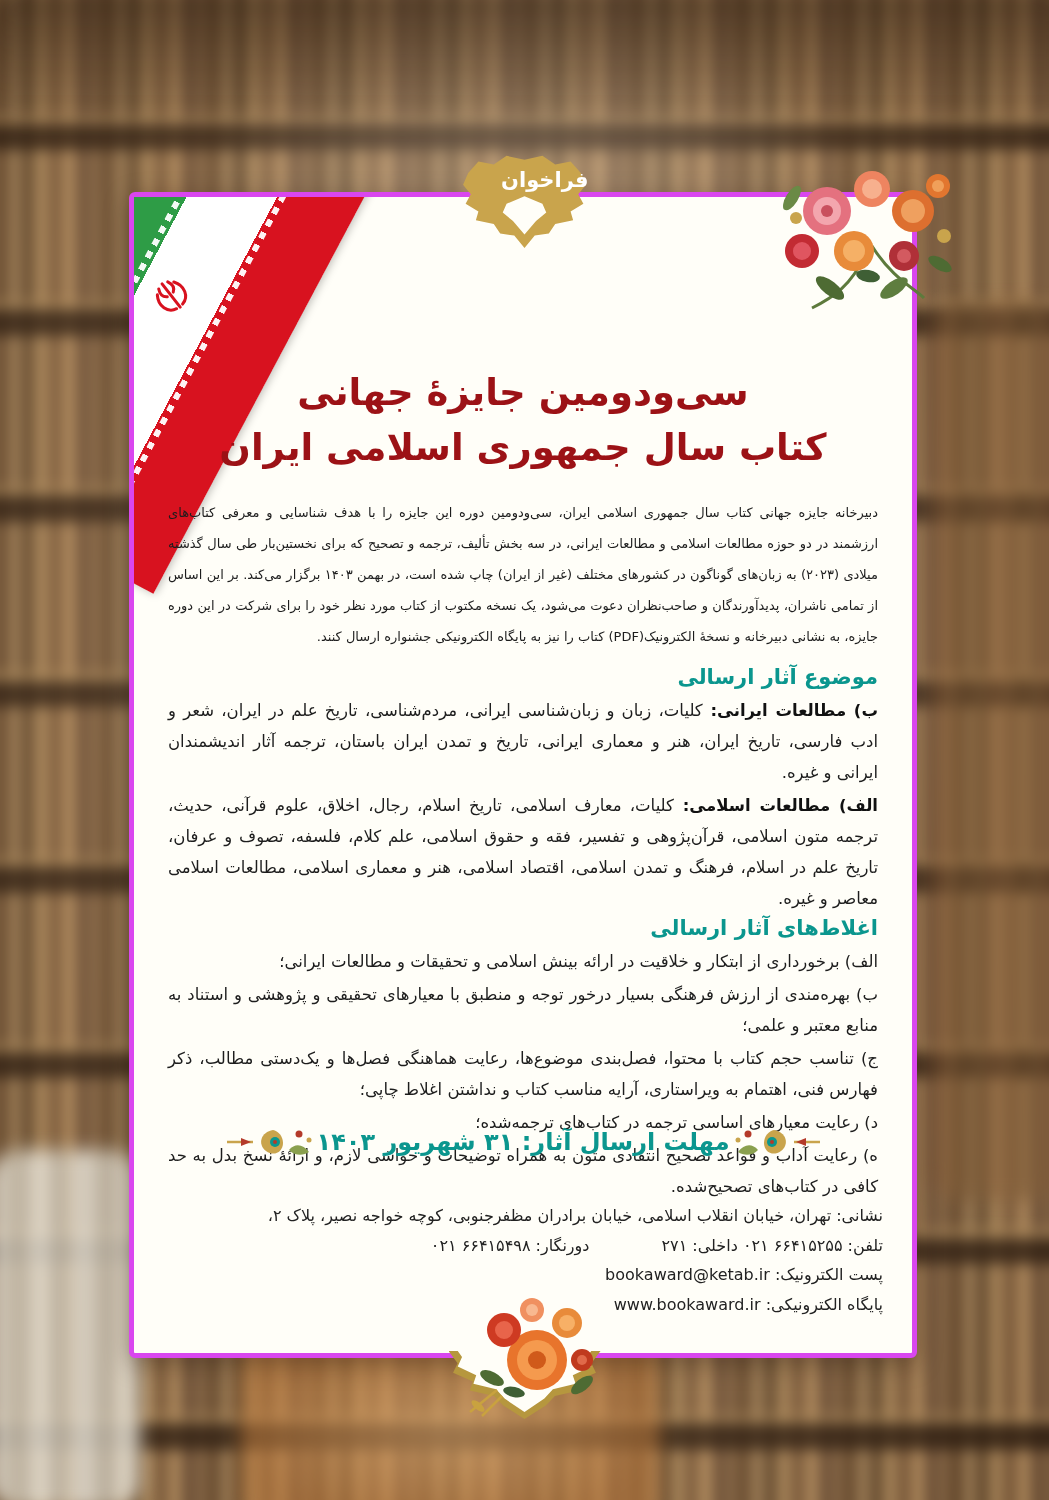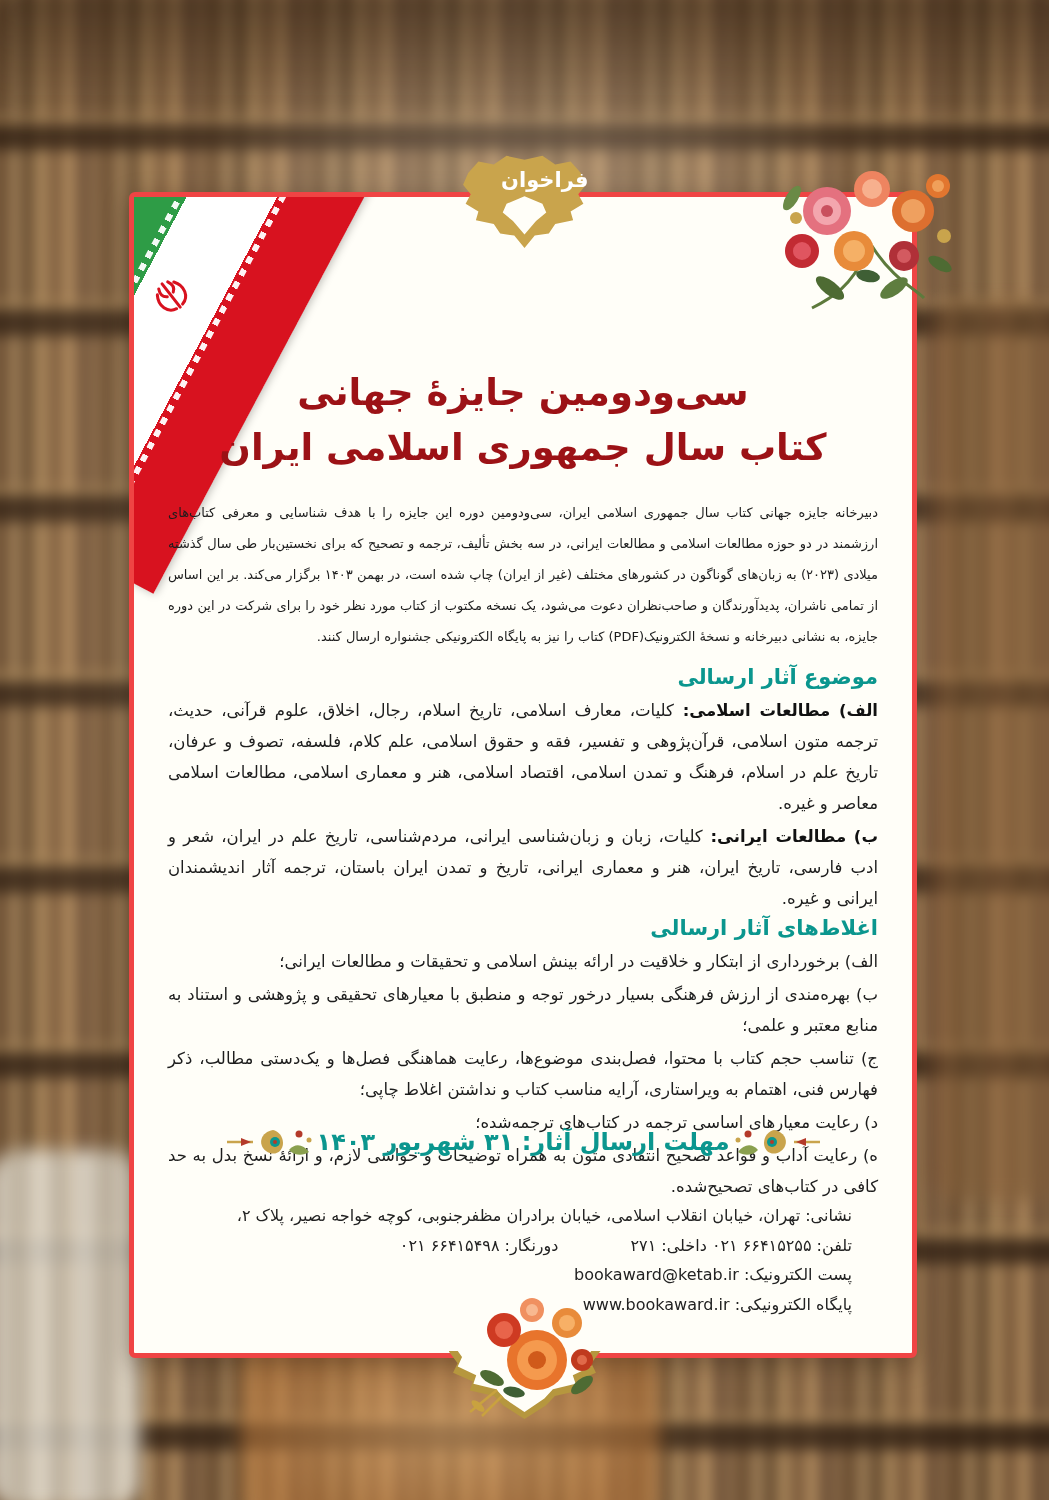--- a/index.html
+++ b/index.html
@@ -13,38 +13,38 @@
         repeating-linear-gradient(90deg,#6d4f36 0 14px,#8a6a48 14px 27px,#54381f 27px 36px,#9c7c55 36px 54px,#432c17 54px 62px,#b08c5e 62px 78px,#7c5a3a 78px 92px,#c29a68 92px 104px);}
   .bg-patch{position:absolute;filter:blur(9px);border-radius:30px;}
   .patch-white-books{left:-10px;top:1150px;width:150px;height:360px;
       background:repeating-linear-gradient(90deg,#e9e4d8 0 16px,#cfc8ba 16px 23px,#b4aa98 23px 31px,#ded6c6 31px 44px);opacity:.85;}
   .patch-bottom-glow{left:240px;top:1330px;width:420px;height:200px;background:radial-gradient(#e8b072,#b9773a 70%);opacity:.55;}
   .patch-top-dark{left:-10px;top:-10px;width:1080px;height:150px;background:linear-gradient(180deg,rgba(36,20,8,.55),rgba(36,20,8,0));}
   .patch-right-books{left:930px;top:300px;width:130px;height:900px;
       background:repeating-linear-gradient(90deg,#7a5130 0 18px,#a57b4b 18px 30px,#4a2c14 30px 40px,#8f6a40 40px 56px);opacity:.5;}
   
   .card{position:absolute;left:129px;top:192px;width:788px;height:1166px;box-sizing:border-box;
-        background:#fffef8;border:5px solid #ef4444;border-radius:6px;z-index:2;
+        background:#fffef8;border:5px solid #d946ef;border-radius:6px;z-index:2;
         box-shadow:0 6px 24px rgba(30,15,5,.35);direction:rtl;}
   .card-inner{position:relative;width:100%;height:100%;overflow:hidden;}
   .content{position:relative;z-index:3;padding:0 34px;}
   
   .title{margin-top:168px;text-align:center;color:#9c1216;font-weight:bold;
          font-size:37px;line-height:55px;letter-spacing:-.5px;}
   
   .intro{margin-top:22px;font-size:13px;line-height:31px;color:#1d1d1d;text-align:justify;}
   .sec-head{margin:0 0 6px;color:#0b968e;font-weight:bold;font-size:21px;}
   .item{margin:2px 0;font-size:16.5px;line-height:31px;color:#1d1d1d;text-align:justify;}
   .item b{color:#111;}
   
   .deadline{position:absolute;left:0;right:0;top:925px;display:flex;align-items:center;
             justify-content:center;z-index:3;}
   .deadline-text{color:#0b968e;font-weight:bold;font-size:24px;}
   
-  .contact{position:absolute;left:0;right:0;bottom:34px;padding:0 60px 0 46px;z-index:3;
+  .contact{position:absolute;left:0;right:0;bottom:34px;padding:0 29px 0 46px;z-index:3;
            font-size:16px;line-height:29.5px;color:#222;text-align:right;}
   .contact-row{display:flex;gap:72px;justify-content:flex-start;}
   
   .badge{position:absolute;left:50%;transform:translateX(-50%);top:152px;width:128px;height:96px;z-index:5;}
   .badge .gold{position:absolute;inset:0;background:#c9a44c;
      clip-path:polygon(6% 22%,14% 10%,26% 13%,36% 4%,50% 8%,64% 4%,74% 13%,86% 10%,94% 22%,98% 34%,92% 44%,96% 54%,86% 62%,88% 71%,74% 75%,69% 85%,58% 87%,50% 100%,42% 87%,31% 85%,26% 75%,12% 71%,14% 62%,4% 54%,8% 44%,2% 34%);}
   .badge .window{position:absolute;left:0;top:0;width:100%;height:100%;background:#fffef8;
      clip-path:polygon(36% 54%,50% 46%,64% 54%,67% 63%,59% 72%,50% 86%,41% 72%,33% 63%);}
   .badge .label{position:absolute;left:0;right:0;top:16px;text-align:right;color:#fff;
      font-weight:bold;font-size:21px;}
@@ -101,22 +101,22 @@
 
       <div class="content">
         <div class="title">
           <div>سی‌ودومین جایزهٔ جهانی</div>
           <div>کتاب سال جمهوری اسلامی ایران</div>
         </div>
 
         <p class="intro">دبیرخانه جایزه جهانی کتاب سال جمهوری اسلامی ایران، سی‌ودومین دوره این جایزه را با هدف شناسایی و معرفی کتاب‌های ارزشمند در دو حوزه مطالعات اسلامی و مطالعات ایرانی، در سه بخش تألیف، ترجمه و تصحیح که برای نخستین‌بار طی سال گذشته میلادی (۲۰۲۳) به زبان‌های گوناگون در کشورهای مختلف (غیر از ایران) چاپ شده است، در بهمن ۱۴۰۳ برگزار می‌کند. بر این اساس از تمامی ناشران، پدیدآورندگان و صاحب‌نظران دعوت می‌شود، یک نسخه مکتوب از کتاب مورد نظر خود را برای شرکت در این دوره جایزه، به نشانی دبیرخانه و نسخهٔ الکترونیک(PDF) کتاب را نیز به پایگاه الکترونیکی جشنواره ارسال کنند.</p>
 
         <div class="sec-head">موضوع آثار ارسالی</div>
+        <p class="item"><b>ب) مطالعات ایرانی: </b><span>کلیات، زبان و زبان‌شناسی ایرانی، مردم‌شناسی، تاریخ علم در ایران، شعر و ادب فارسی، تاریخ ایران، هنر و معماری ایرانی، تاریخ و تمدن ایران باستان، ترجمه آثار اندیشمندان ایرانی و غیره.</span></p>
         <p class="item"><b>الف) مطالعات اسلامی: </b><span>کلیات، معارف اسلامی، تاریخ اسلام، رجال، اخلاق، علوم قرآنی، حدیث، ترجمه متون اسلامی، قرآن‌پژوهی و تفسیر، فقه و حقوق اسلامی، علم کلام، فلسفه، تصوف و عرفان، تاریخ علم در اسلام، فرهنگ و تمدن اسلامی، اقتصاد اسلامی، هنر و معماری اسلامی، مطالعات اسلامی معاصر و غیره.</span></p>
-        <p class="item"><b>ب) مطالعات ایرانی: </b><span>کلیات، زبان و زبان‌شناسی ایرانی، مردم‌شناسی، تاریخ علم در ایران، شعر و ادب فارسی، تاریخ ایران، هنر و معماری ایرانی، تاریخ و تمدن ایران باستان، ترجمه آثار اندیشمندان ایرانی و غیره.</span></p>
 
         <div class="sec-head">اغلاط‌های آثار ارسالی</div>
         <p class="item">الف) برخورداری از ابتکار و خلاقیت در ارائه بینش اسلامی و تحقیقات و مطالعات ایرانی؛</p>
         <p class="item">ب) بهره‌مندی از ارزش فرهنگی بسیار درخور توجه و منطبق با معیارهای تحقیقی و پژوهشی و استناد به منابع معتبر و علمی؛</p>
         <p class="item">ج) تناسب حجم کتاب با محتوا، فصل‌بندی موضوع‌ها، رعایت هماهنگی فصل‌ها و یک‌دستی مطالب، ذکر فهارس فنی، اهتمام به ویراستاری، آرایه مناسب کتاب و نداشتن اغلاط چاپی؛</p>
         <p class="item">د) رعایت معیارهای اساسی ترجمه در کتاب‌های ترجمه‌شده؛</p>
         <p class="item">ه) رعایت آداب و قواعد تصحیح انتقادی متون به همراه توضیحات و حواشی لازم، و ارائهٔ نسخ بدل به حد کافی در کتاب‌های تصحیح‌شده.</p>
       </div>
 
       <div class="deadline">

